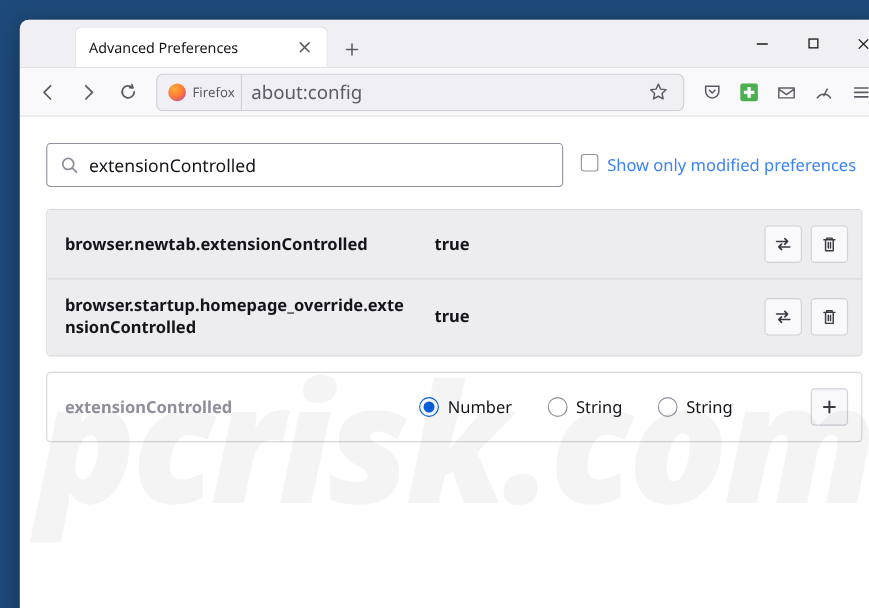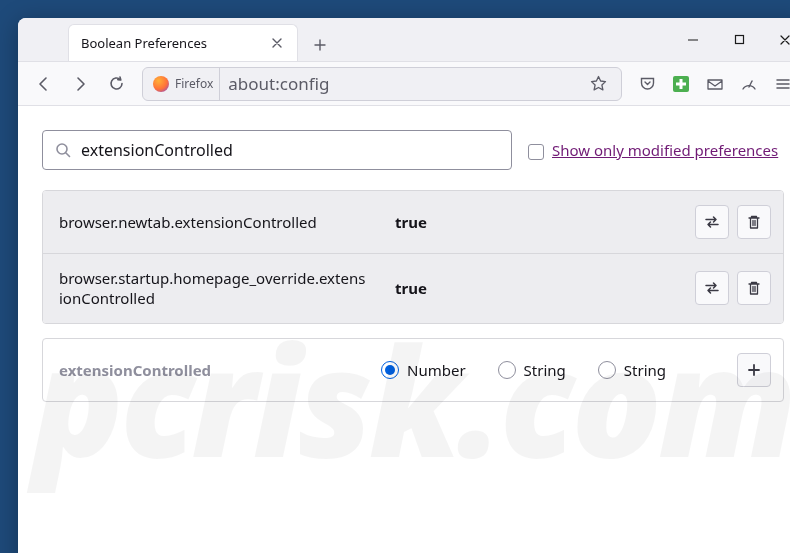--- a/index.html
+++ b/index.html
@@ -18,27 +18,27 @@
 .identity-box { display:flex; align-items:center; gap:6px; padding:0 6px 0 2px; border-right:1px solid #cfcfd8; height:100%; }
 .firefox-glyph { width:16px; height:16px; border-radius:50%; background: radial-gradient(circle at 35% 30%, #ffb037 0%, #ff7139 55%, #7542e5 100%); position:relative; }
 .identity-label { font-size:12px; color:#5b5b66; }
 .url-text { font-size: 17px; color:#5b5b66; flex:1; white-space:nowrap; overflow:hidden; text-overflow:ellipsis; }
 .urlbar-right { display:flex; align-items:center; gap:6px; margin-left:auto; }
 .tool-icon { width:30px; height:30px; display:flex; align-items:center; justify-content:center; color:#5b5b66; cursor:pointer; border-radius:4px; }
 .content { flex:1; overflow:auto; padding: 24px 24px 0 24px; position:relative; }
 .search-row { display:flex; align-items:center; gap:16px; margin-bottom: 20px; }
 .search-box { flex: 0 0 470px; height:40px; border:1px solid #8f8f9d; border-radius:4px; display:flex; align-items:center; padding:0 12px; gap:10px; }
 .search-input { border:none; outline:none; font-size:16px; flex:1; color:#15141a; background:transparent; }
-.checkbox-wrap { display:flex; align-items:flex-end; gap:8px; font-size:15px; color:#701a75; cursor:pointer;text-decoration:underline; }
+.checkbox-wrap { display:flex; align-items:flex-start; gap:8px; font-size:15px; color:#3b82f6; cursor:pointer; }
 .checkbox-box { width:16px; height:16px; border:1.5px solid #8f8f9d; border-radius:3px; background:#fff; }
 .prefs-panel { border:1px solid #d7d7db; border-radius:4px; background:#fff; overflow:hidden; }
 .pref-row { display:flex; align-items:center; padding: 14px 12px 14px 16px; gap:12px; min-height: 52px; }
 .pref-row.modified { background:#ededf0; }
 .pref-row + .pref-row { border-top:1px solid #d7d7db; }
-.pref-name { font-size:15px; font-weight:400; color:#15141a; flex: 0 0 310px; word-break:break-all; line-height:1.35; }
+.pref-name { font-size:15px; font-weight:700; color:#15141a; flex: 0 0 310px; word-break:break-all; line-height:1.35; }
 .pref-value { font-size:15px; font-weight:700; color:#15141a; flex:1;margin-left:14px; }
 .pref-actions { display:flex; gap:8px; margin-left:auto; }
 .icon-btn { width:34px; height:34px; border:1px solid #cfcfd8; border-radius:4px; background:#f9f9fb; display:flex; align-items:center; justify-content:center; cursor:pointer; color:#3a3944; }
 .new-row { display:flex; align-items:center; border:1px solid #d7d7db; border-radius:4px; padding: 14px 12px 14px 16px; gap:12px; margin-top:14px; }
 .new-name { font-size:15px; font-weight:700; color:#8f8f9d; flex:0 0 310px; }
 .radio-group { display:flex; gap:32px; flex:1; align-items:center; }
 .radio-opt { display:flex; align-items:center; gap:8px; font-size:15px; color:#15141a; cursor:pointer; }
 .radio-circle { width:18px; height:18px; border:1.5px solid #8f8f9d; border-radius:50%; display:flex; align-items:center; justify-content:center; background:#fff; }
 .radio-circle.selected { border-color:#0060df; }
 .radio-dot { width:10px; height:10px; border-radius:50%; background:#0060df; }
@@ -47,21 +47,21 @@
 svg { display:block; }
 .ext-badge { width:16px; height:16px; background:#4caf50; border-radius:2px; display:flex; align-items:center; justify-content:center; }
 </style>
 </head>
 <body>
 
 <div class="window">
 
   <div class="titlebar">
     <div class="tab">
-      <span class="tab-title">Boolean Preferences</span>
+      <span class="tab-title">Advanced Preferences</span>
       <span class="tab-close">
         <svg width="12" height="12" viewBox="0 0 12 12">
             <path d="M2 2 L10 10 M10 2 L2 10" stroke="currentColor" stroke-width="1.4" stroke-linecap="round"></path>
           </svg>
       </span>
     </div>
     <div class="newtab-btn">
       <svg width="14" height="14" viewBox="0 0 14 14">
           <path d="M7 2 V12 M2 7 H12" stroke="currentColor" stroke-width="1.4" stroke-linecap="round"></path>
         </svg>

